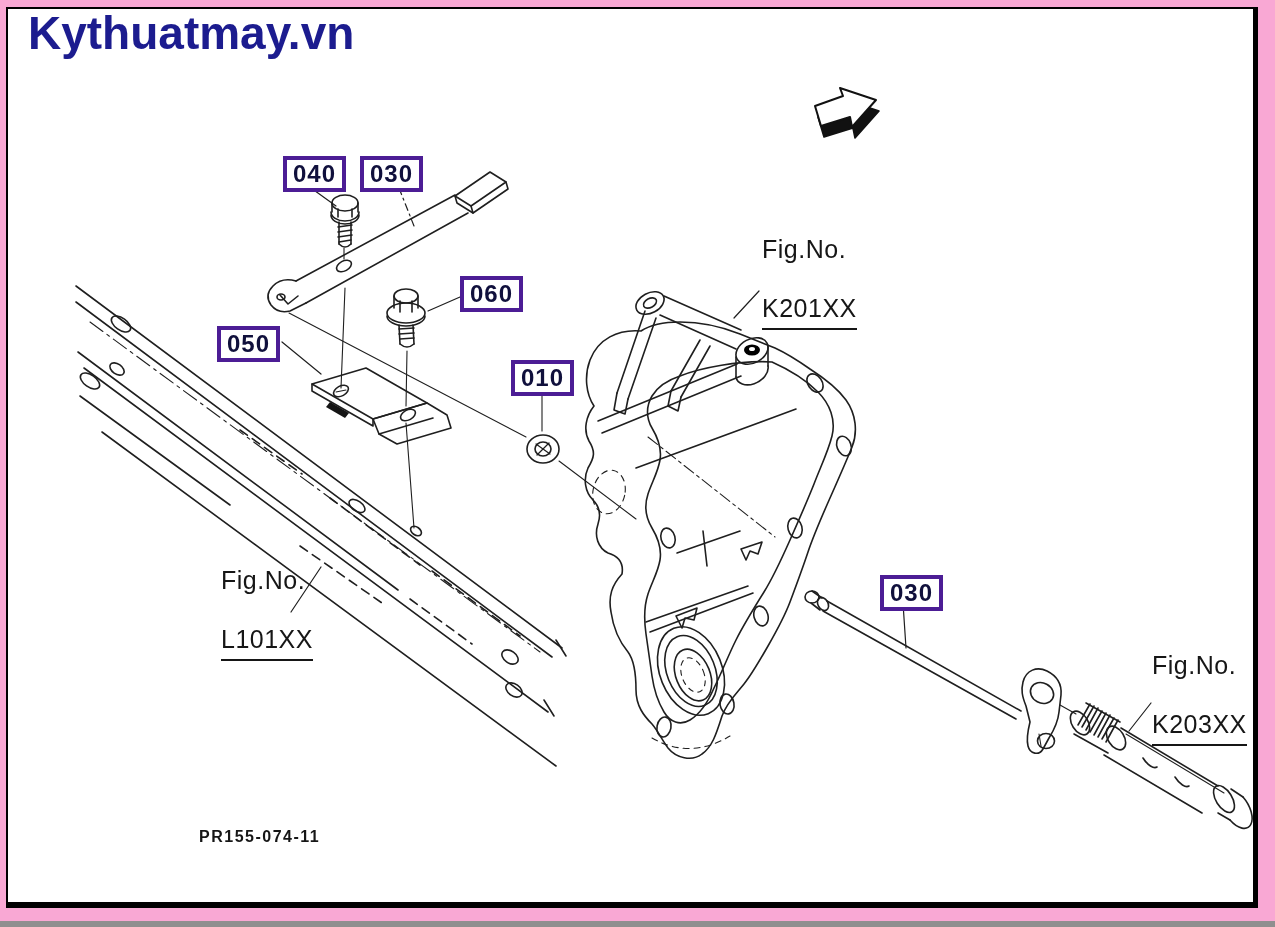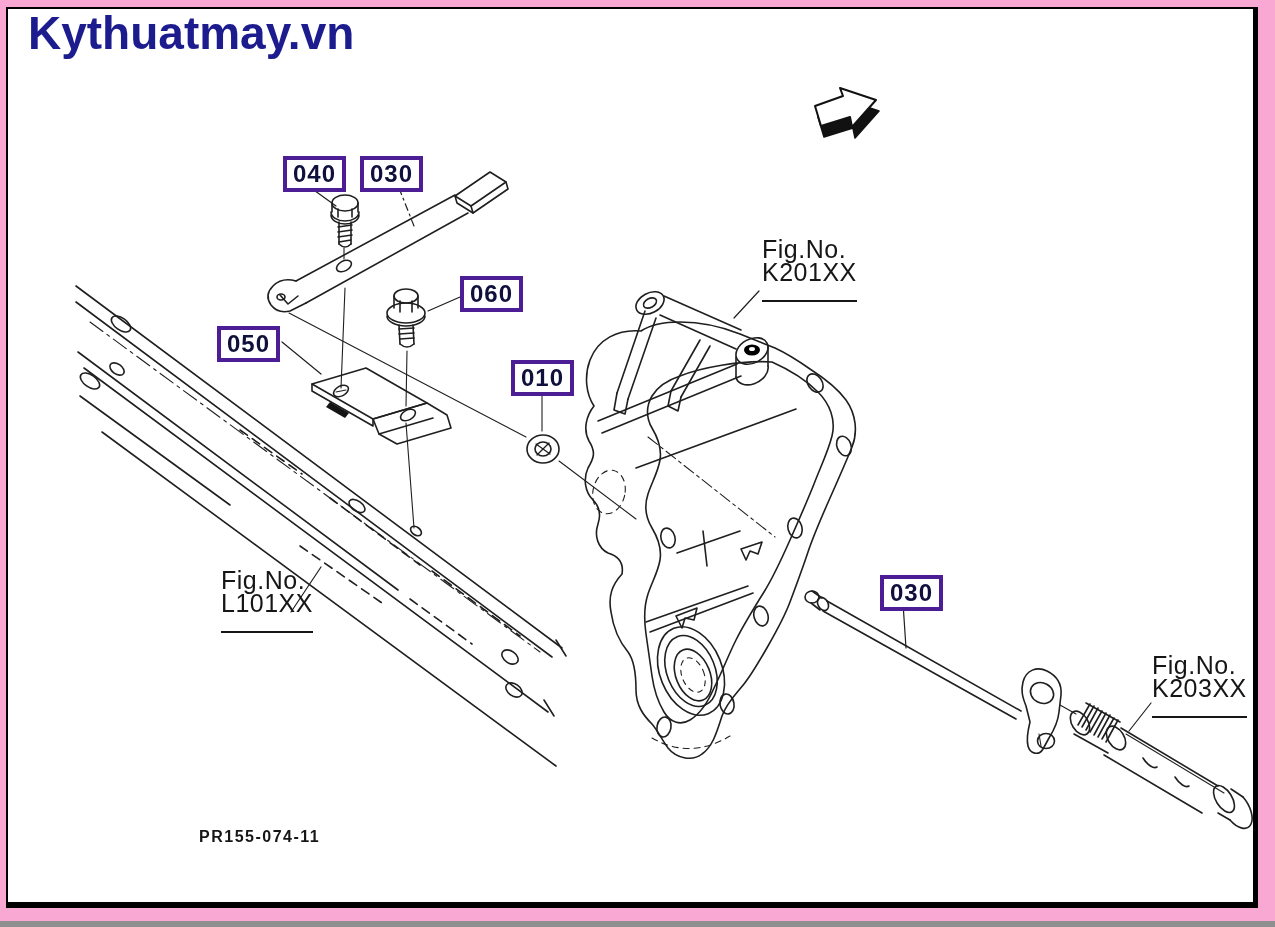--- a/index.html
+++ b/index.html
@@ -7,21 +7,21 @@
   .page{position:relative;width:1275px;height:927px;overflow:hidden;background:#f9a8d4;}
   .frame{position:absolute;left:6px;top:7px;width:1252px;height:901px;background:#ffffff;
          border:2px solid #000;border-right-width:5px;border-bottom-width:6px;box-sizing:border-box;}
   .bottom-gray{position:absolute;left:0;top:921px;width:1275px;height:6px;background:#8f8f8f;}
   .brand{position:absolute;left:28px;top:6px;font-weight:700;font-size:46px;letter-spacing:0px;
          color:#1c1c8f;z-index:7;}
   svg.diagram{position:absolute;left:0;top:0;width:1275px;height:927px;z-index:5;}
   .plabel{position:absolute;z-index:6;border:4px solid #4c1d95;background:#fff;color:#10103c;
           font-weight:700;font-size:24px;line-height:26px;padding:1px 6px;letter-spacing:1px;}
   .figlabel{position:absolute;z-index:6;color:#161616;font-size:25px;line-height:23px;letter-spacing:0.5px;}
-  .figlabel .u{border-bottom:2px solid #161616;padding-bottom:16px;display:inline-block;}
+  .figlabel .u{border-bottom:2px solid #161616;padding-bottom:8px;display:inline-block;margin-top:36px;}
   .drawnum{position:absolute;left:199px;top:828px;z-index:6;color:#161616;font-size:16px;letter-spacing:1.5px;font-weight:bold;}
 </style>
 </head>
 <body>
 
 <div class="page">
   <div class="frame"></div>
   <div class="bottom-gray"></div>
 
   <div class="brand">Kythuatmay.vn</div>

